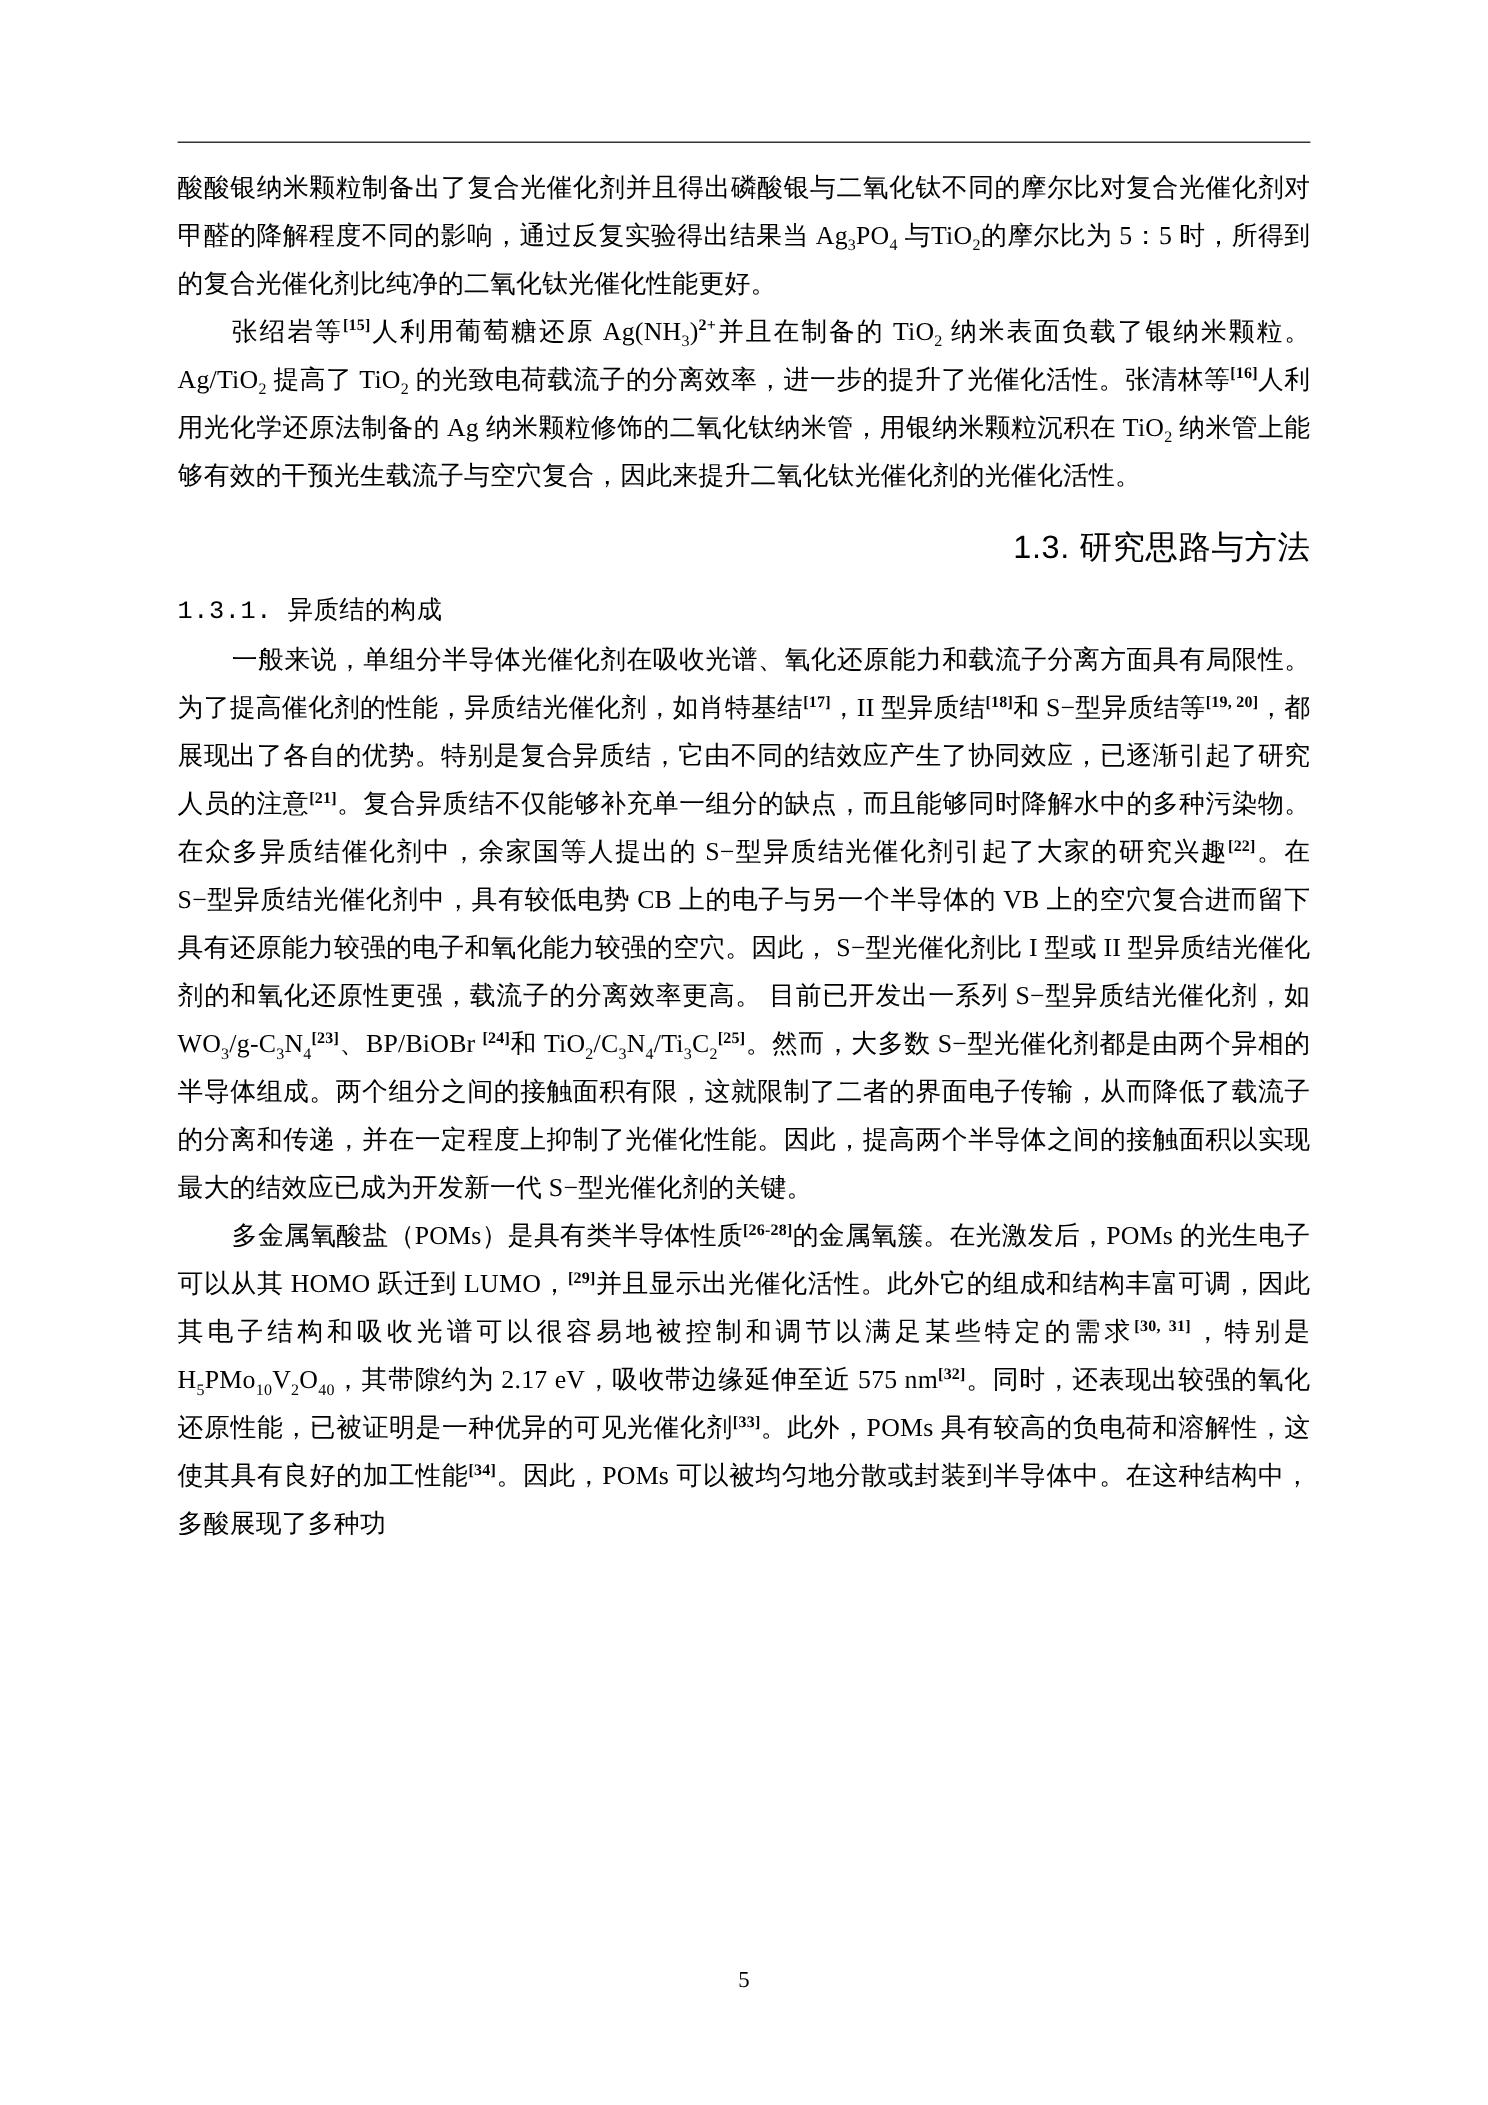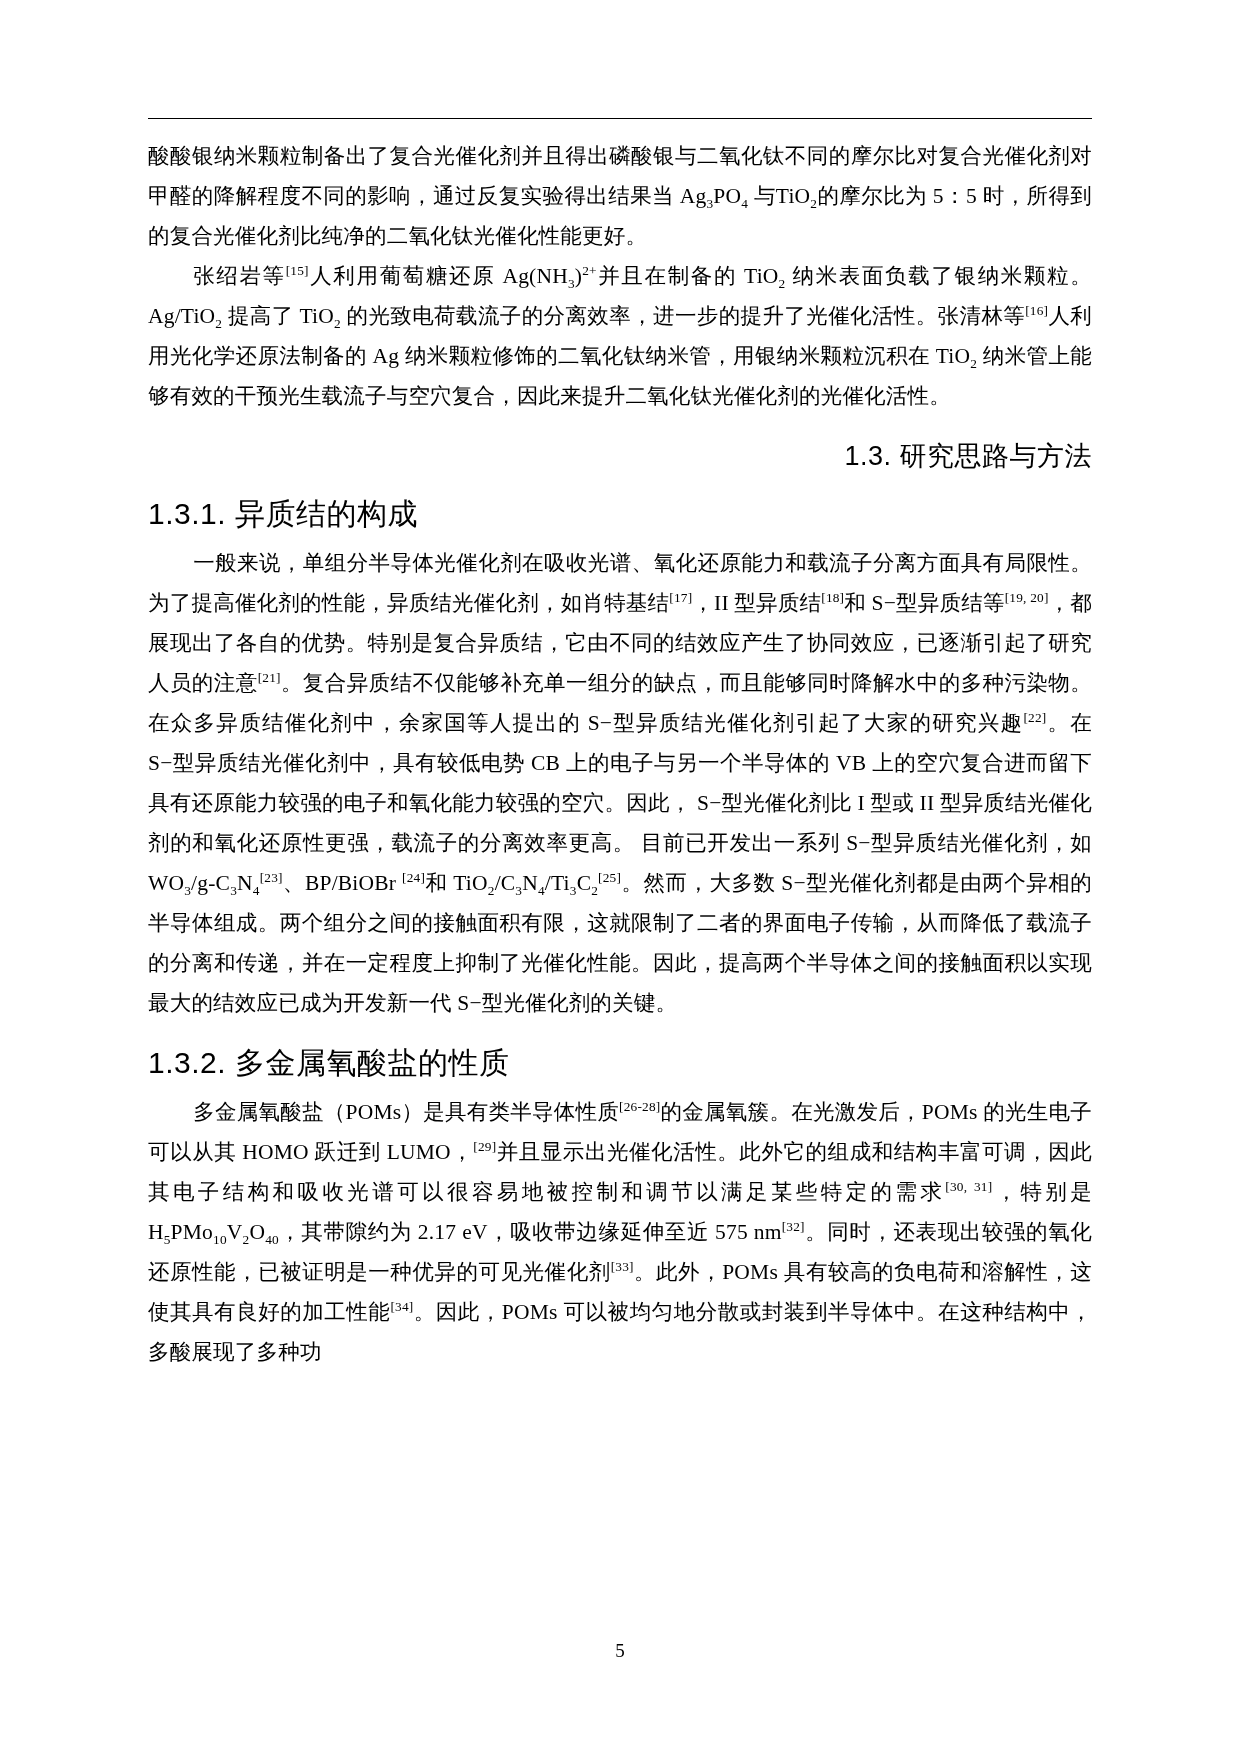--- a/index.html
+++ b/index.html
@@ -60,30 +60,31 @@
   }
   h2.section {
     font-family: "Liberation Sans", sans-serif;
     font-weight: normal;
     font-size: 27px;
     margin: 22px 0 12px 0;
     letter-spacing: 0.5px;
     text-align: right;
   }
   h3.subsection {
-    font-family: Liberation Sans, sans-serif;
+    font-family: Liberation Mono, monospace;
     font-weight: normal;
-    font-size: 30px;
+    font-size: 21px;
     margin: 20px 0 8px 0;
     letter-spacing: 0.5px;
   }
   sup, .sup {
     font-size: 0.62em;
     vertical-align: super;
     line-height: 0;
+    font-weight: bold;
   }
   sub, .sub {
     font-size: 0.62em;
     vertical-align: sub;
     line-height: 0;
   }
   .lat {
     font-family: "Liberation Serif", serif;
   }
   .pagenum {
@@ -109,21 +110,20 @@
     <p class="body"><span>酸酸银纳米颗粒制备出了复合光催化剂并且得出磷酸银与二氧化钛不同的摩尔比对</span><span>复合光催化剂对甲醛的降解程度不同的影响，通过反复实验得出结果当 Ag</span><sub class="lat">3</sub><span class="lat">PO</span><sub class="lat">4</sub><span> 与</span><span class="lat">TiO</span><sub class="lat">2</sub><span>的摩尔比为 5：5 时，所得到的复合光催化剂比纯净的二氧化钛光催化性能更好。</span></p>
 
     <p class="body indent"><span>张绍岩等</span><sup>[15]</sup><span>人利用葡萄糖还原 Ag(NH</span><sub class="lat">3</sub><span class="lat">)</span><sup class="lat">2+</sup><span>并且在制备的 TiO</span><sub class="lat">2</sub><span> 纳米表面负载了银纳米颗粒。Ag/TiO</span><sub class="lat">2</sub><span> 提高了 TiO</span><sub class="lat">2</sub><span> 的光致电荷载流子的分离效率，进一步的提升了光催化活性。张清林等</span><sup>[16]</sup><span>人利用光化学还原法制备的 Ag 纳米颗粒修饰的二氧化钛纳米管，用银纳米颗粒沉积在 TiO</span><sub class="lat">2</sub><span> 纳米管上能够有效的干预光生载流子与空穴复合，因此来提升二氧化钛光催化剂的光催化活性。</span></p>
 
     <h2 class="section">1.3. 研究思路与方法</h2>
 
     <h3 class="subsection">1.3.1. 异质结的构成</h3>
 
     <p class="body indent"><span>一般来说，单组分半导体光催化剂在吸收光谱、氧化还原能力和载流子分离方面具有局限性。为了提高催化剂的性能，异质结光催化剂，如肖特基结</span><sup>[17]</sup><span>，II 型异质结</span><sup>[18]</sup><span>和 S−型异质结等</span><sup>[19, 20]</sup><span>，都展现出了各自的优势。特别是复合异质结，它由不同的结效应产生了协同效应，已逐渐引起了研究人员的注意</span><sup>[21]</sup><span>。复合异质结不仅能够补充单一组分的缺点，而且能够同时降解水中的多种污染物。在众多异质结催化剂中，余家国等人提出的 S−型异质结光催化剂引起了大家的研究兴趣</span><sup>[22]</sup><span>。在 S−型异质结光催化剂中，具有较低电势 CB 上的电子与另一个半导体的 VB 上的空穴复合进而留下具有还原能力较强的电子和氧化能力较强的空穴。因此， S−型光催化剂比 I 型或 II 型异质结光催化剂的和氧化还原性更强，载流子的分离效率更高。 目前已开发出一系列 S−型异质结光催化剂，如 WO</span><sub class="lat">3</sub><span class="lat">/g-C</span><sub class="lat">3</sub><span class="lat">N</span><sub class="lat">4</sub><sup>[23]</sup><span>、BP/BiOBr </span><sup>[24]</sup><span>和 TiO</span><sub class="lat">2</sub><span class="lat">/C</span><sub class="lat">3</sub><span class="lat">N</span><sub class="lat">4</sub><span class="lat">/Ti</span><sub class="lat">3</sub><span class="lat">C</span><sub class="lat">2</sub><sup>[25]</sup><span>。然而，大多数 S−型光催化剂都是由两个异相的半导体组成。两个组分之间的接触面积有限，这就限制了二者的界面电子传输，从而降低了载流子的分离和传递，并在一定程度上抑制了光催化性能。因此，提高两个半导体之间的接触面积以实现最大的结效应已成为开发新一代 S−型光催化剂的关键。</span></p>
 
-    <h3 class="subsection">1.3.2. 多金属氧酸盐的性质</h3>
 
     <p class="body indent"><span>多金属氧酸盐（POMs）是具有类半导体性质</span><sup>[26-28]</sup><span>的金属氧簇。在光激发后，POMs 的光生电子可以从其 HOMO 跃迁到 LUMO，</span><sup>[29]</sup><span>并且显示出光催化活性。此外它的组成和结构丰富可调，因此其电子结构和吸收光谱可以很容易地被控制和调节以满足某些特定的需求</span><sup>[30, 31]</sup><span>，特别是 H</span><sub class="lat">5</sub><span class="lat">PMo</span><sub class="lat">10</sub><span class="lat">V</span><sub class="lat">2</sub><span class="lat">O</span><sub class="lat">40</sub><span>，其带隙约为 2.17 eV，吸收带边缘延伸至近 575 nm</span><sup>[32]</sup><span>。同时，还表现出较强的氧化还原性能，已被证明是一种优异的可见光催化剂</span><sup>[33]</sup><span>。此外，POMs 具有较高的负电荷和溶解性，这使其具有良好的加工性能</span><sup>[34]</sup><span>。因此，POMs 可以被均匀地分散或封装到半导体中。在这种结构中，多酸展现了多种功</span></p>
 
   </div>
 
   <div class="pagenum">5</div>
 
 </div>
 
 </body></html>

